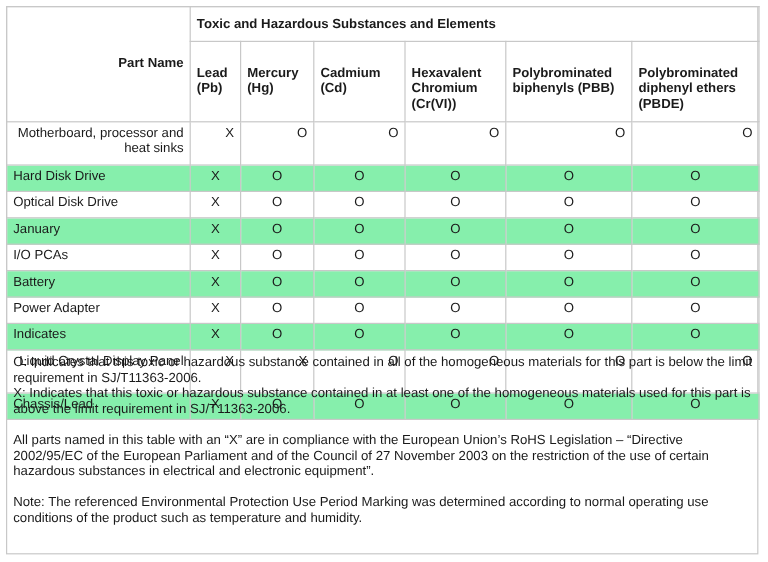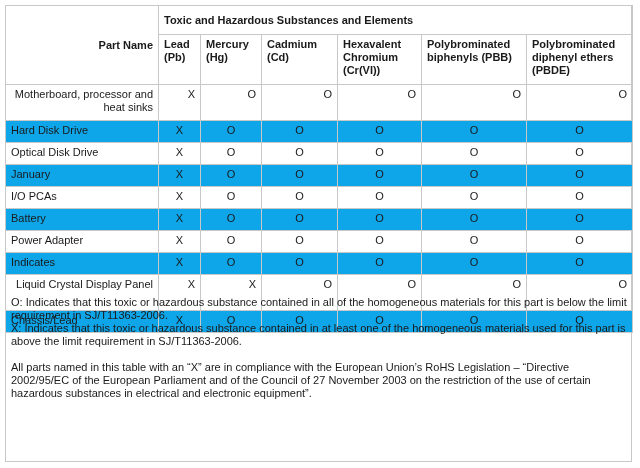--- a/index.html
+++ b/index.html
@@ -6,24 +6,24 @@
   body { width: 640px; height: 468px; position: relative; overflow: hidden;
          font-family: "Liberation Sans", sans-serif; color: #1a1a1a; }
   .frame { position: absolute; left: 5px; top: 5px; width: 627px; height: 457px;
            border: 1px solid #c8c8c8; box-sizing: border-box; }
   table { border-collapse: collapse; position: absolute; left: 5px; top: 5px; width: 627px;
           table-layout: fixed; font-size: 11px; }
   td, th { border: 1px solid #c8c8c8; padding: 0 5px; vertical-align: top; line-height: 13px; }
   th { font-weight: bold; text-align: left; }
   th.part { text-align: right; vertical-align: middle; }
   tr.group th { height: 28px; vertical-align: middle; }
-  tr.sub th { height: 46px; padding-top: 3px; }
+  tr.sub th { height: 46px; padding-top: 20px; }
   td { height: 18px; padding-top: 3px; }
   td.v { text-align: center; }
-  tr.shade td { background: #0ea5e9; }
+  tr.shade td { background: #86efac; }
   tr.tall td { height: 32px; text-align: right; }
   .notes { position: absolute; left: 11px; top: 296px; width: 616px; font-size: 11px; line-height: 13px; }
   .notes p { margin: 0; }
   .gap { height: 13px; }
 </style>
 </head>
 <body>
 
 <div class="frame"></div>
 
@@ -144,13 +144,14 @@
       </tr>
     </tbody>
 </table>
 
 <div class="notes">
   <p>O: Indicates that this toxic or hazardous substance contained in all of the homogeneous materials for this part is below the limit requirement in SJ/T11363-2006.</p>
   <p>X: Indicates that this toxic or hazardous substance contained in at least one of the homogeneous materials used for this part is above the limit requirement in SJ/T11363-2006.</p>
   <div class="gap"></div>
   <p>All parts named in this table with an “X” are in compliance with the European Union’s RoHS Legislation – “Directive 2002/95/EC of the European Parliament and of the Council of 27 November 2003 on the restriction of the use of certain hazardous substances in electrical and electronic equipment”.</p>
   <div class="gap"></div>
+  <p>Note: The referenced Environmental Protection Use Period Marking was determined according to normal operating use conditions of the product such as temperature and humidity.</p>
 </div>
 
 </body></html>

